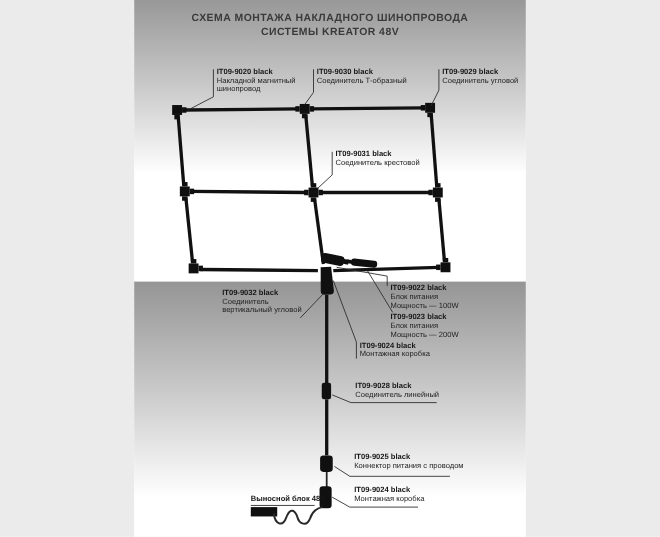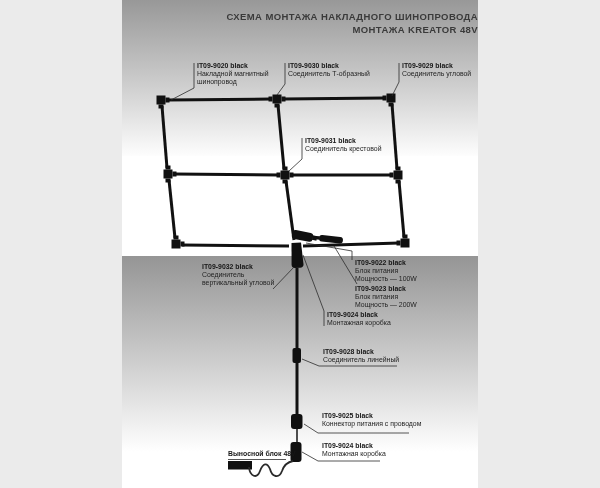--- a/index.html
+++ b/index.html
@@ -18,21 +18,21 @@
   .band1{
     position:absolute;left:0;top:0;width:100%;height:156px;
     background:linear-gradient(180deg,#989898 0%,#c4c4c4 45%,#fdfdfd 100%);
   }
   .band2{
     position:absolute;left:0;top:256px;width:100%;height:196px;
     background:linear-gradient(180deg,#959595 0%,#c9c9c9 50%,#ffffff 100%);
   }
   .title{
     position:absolute;left:122px;top:10px;width:356px;
-    text-align:right;color:#3a3a3a;
+    text-align:center;color:#3a3a3a;
     font-size:9.5px;font-weight:bold;letter-spacing:.4px;line-height:13px;
   }
   svg.diagram{position:absolute;left:0;top:0;}
   .lbl{
     position:absolute;color:#161616;font-size:6.9px;line-height:8.2px;
   }
   .lbl .code{font-weight:bold;display:block;}
   .lbl .desc{display:block;white-space:pre-line;color:#232323;}
   .plain-lbl{position:absolute;color:#161616;font-size:6.9px;font-weight:bold;}
 </style>
@@ -40,21 +40,21 @@
 <body>
 
 <div class="page">
   <div class="photo">
     <div class="band1"></div>
     <div class="band2"></div>
   </div>
 
   <div class="title">
     <div>СХЕМА  МОНТАЖА НАКЛАДНОГО ШИНОПРОВОДА</div>
-    <div>МОНТАЖА KREATOR 48V</div>
+    <div>СИСТЕМЫ KREATOR 48V</div>
   </div>
 
   <svg class="diagram" width="600" height="488" viewBox="0 0 600 488">
 
     <g stroke="#111" stroke-width="3">
       <path d="M167,100 L271,99"></path>
       <path d="M283,99 L385,98"></path>
       <path d="M174,174 L279,175"></path>
       <path d="M291,175 L392,175"></path>
       <path d="M182,245 L289,246"></path>

